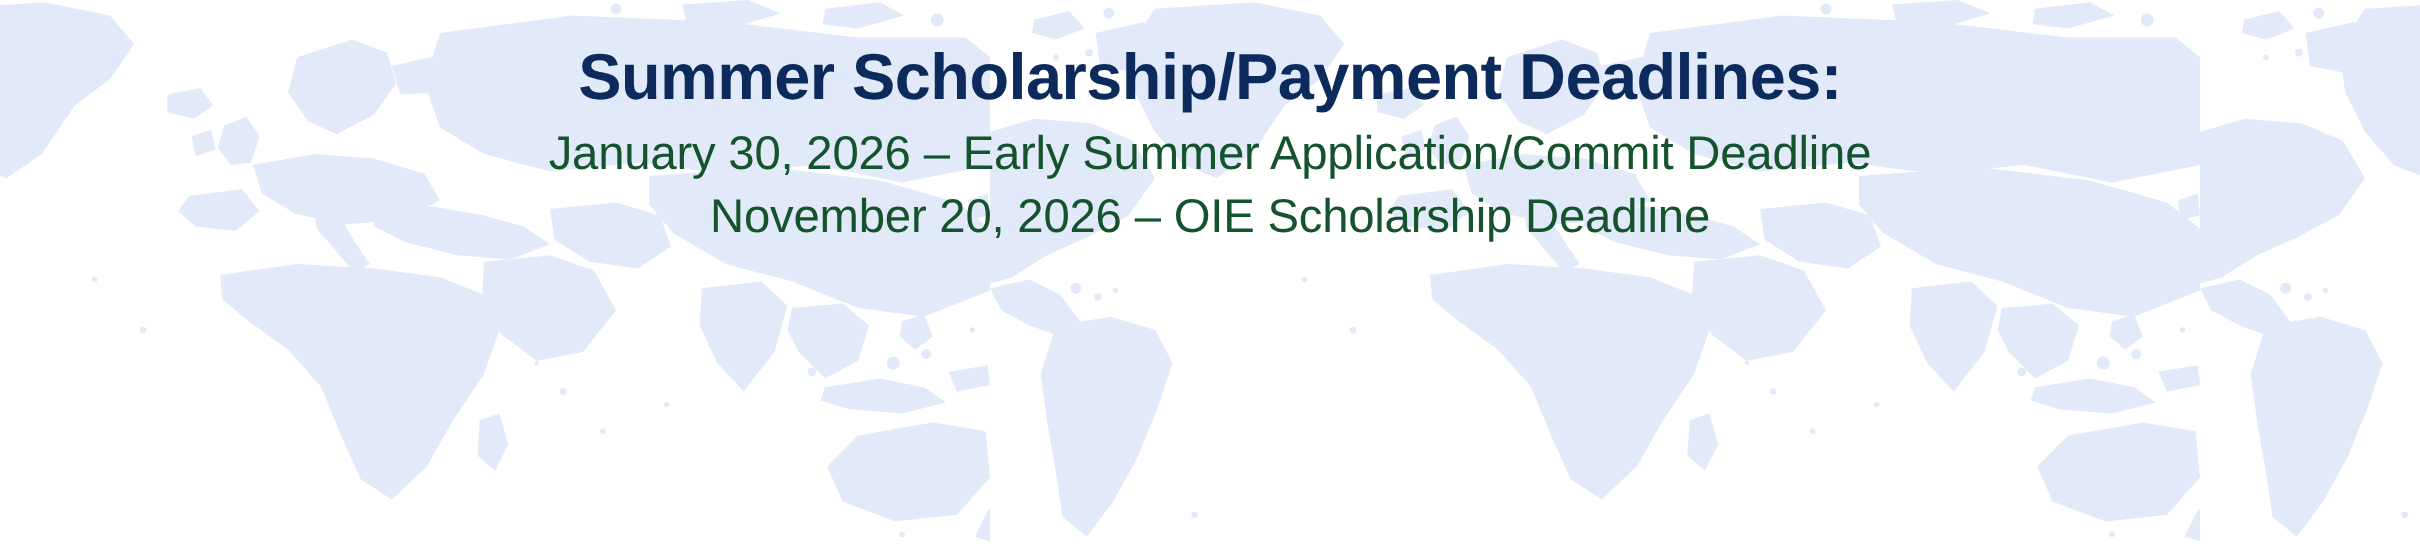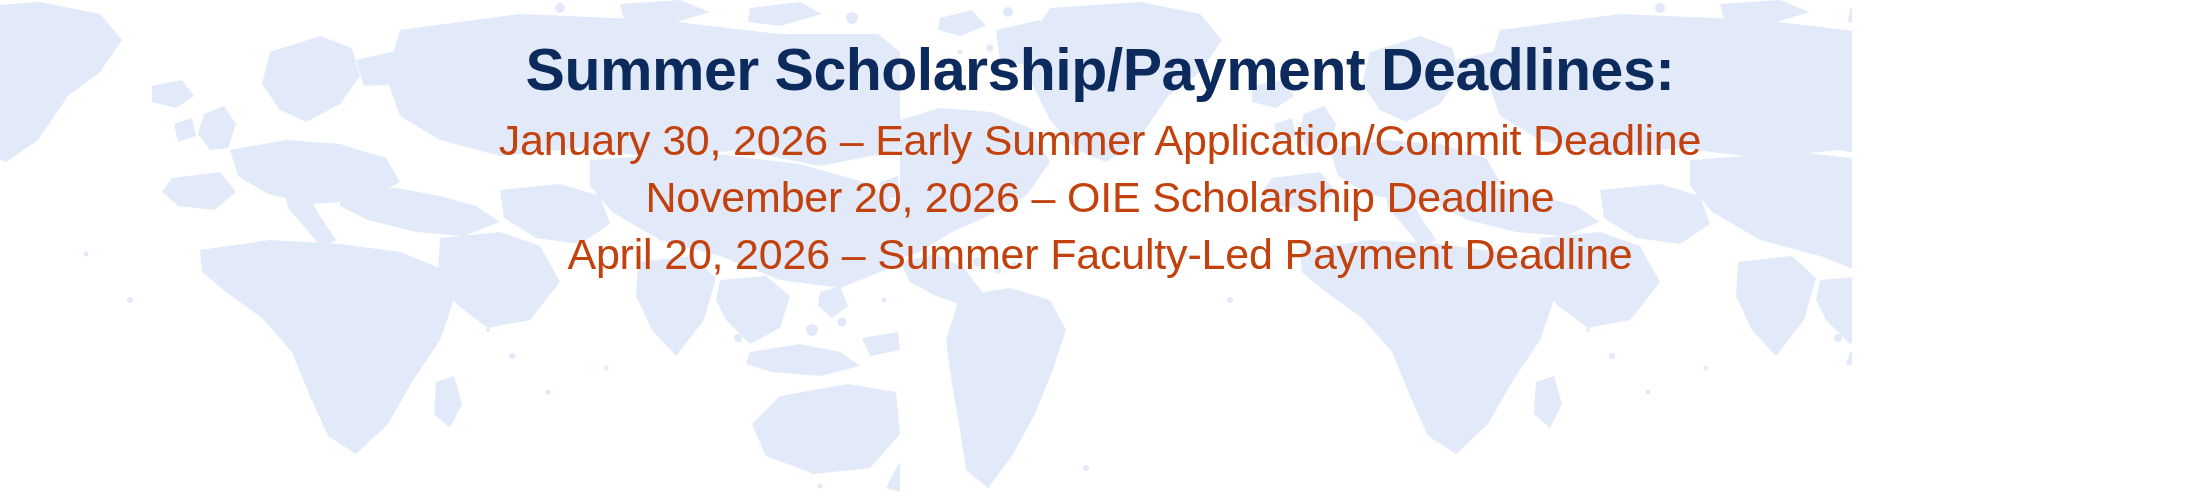--- a/index.html
+++ b/index.html
@@ -9,21 +9,21 @@
   body {
     width: 2200px;
     height: 500px;
     overflow: hidden;
     background: #ffffff;
     font-family: "Liberation Sans", sans-serif;
   }
 
   #banner {
     position: relative;
-    width: 1852px;
+    width: 2200px;
     height: 500px;
     background: #ffffff;
     overflow: hidden;
   }
 
   
   #map-layer {
     position: absolute;
     inset: 0;
     width: 2200px;
@@ -68,21 +68,21 @@
     margin: 0;
     padding: 0;
     text-align: center;
   }
 
   .deadline-line {
     font-family: "Liberation Sans", sans-serif;
     font-size: 43px;
     font-weight: 400;
     letter-spacing: -0.2px;
-    color: #c2410c;
+    color: #14532d;
     line-height: 1.33;
     white-space: nowrap;
     text-align: center;
   }
 </style>
 </head>
 <body>
 
 <div id="banner">
 
@@ -184,17 +184,16 @@
       </g>
     </svg>
   </div>
 
   <div id="content">
     <h1 id="deadline-title">Summer Scholarship/Payment Deadlines:</h1>
 
     <ul id="deadline-list">
       <li class="deadline-line">January 30, 2026 – Early Summer Application/Commit Deadline</li>
       <li class="deadline-line">November 20, 2026 – OIE Scholarship Deadline</li>
-      <li class="deadline-line">April 20, 2026 – Summer Faculty-Led Payment Deadline</li>
     </ul>
   </div>
 
 </div>
 
 </body></html>

